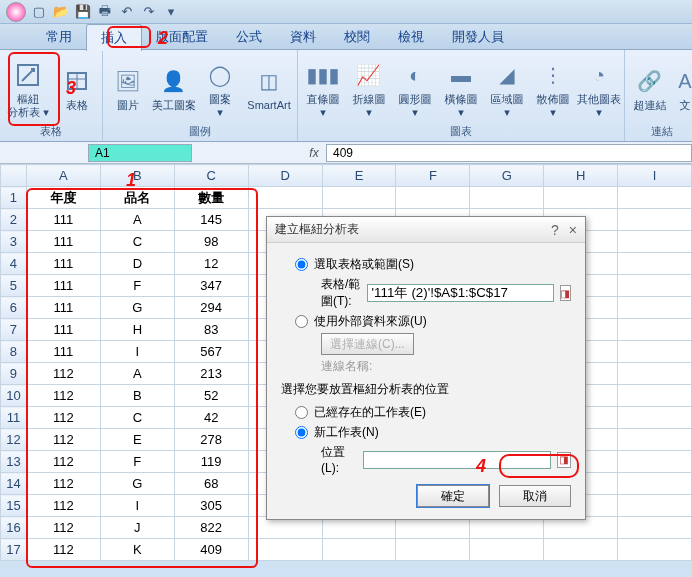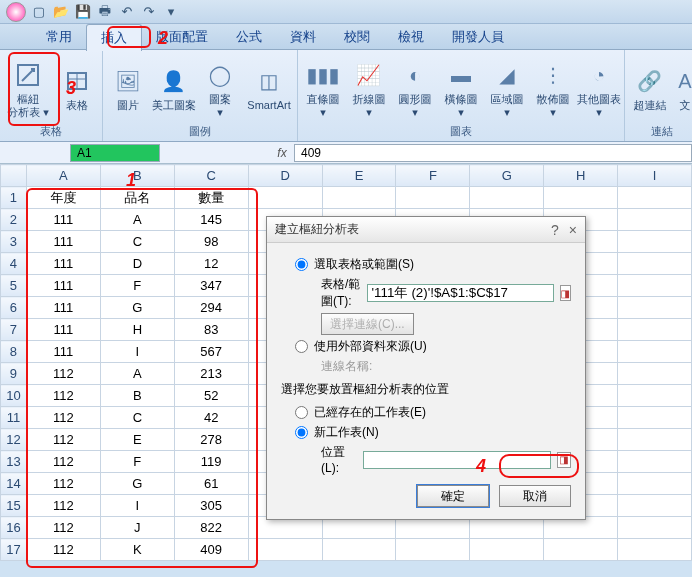--- a/index.html
+++ b/index.html
@@ -23,33 +23,33 @@
 .rgroup .items{display:flex;gap:4px;flex:1;align-items:center;}
 .rgroup .glabel{font-size:11px;color:#3b5a82;padding-bottom:1px;}
 .ritem{display:flex;flex-direction:column;align-items:center;gap:2px;width:42px;cursor:pointer;}
 .ritem .ico{width:32px;height:32px;display:flex;align-items:center;justify-content:center;font-size:20px;color:#5b7fa8;}
 .ritem .lbl{font-size:11px;color:#2b4a72;text-align:center;line-height:1.1;white-space:nowrap;}
 .ritem.big{width:48px;}
 .ritem .ico svg{width:24px;height:24px;}
 
 
 .fxrow{background:#eaf1fb;height:22px;display:flex;align-items:center;border-bottom:1px solid #a8becf;}
-.namebox{width:90px;background:#22c55e;border:1px solid #9ab;height:18px;margin-left:70px;padding:0 6px;font-size:12px;display:flex;align-items:center;}
+.namebox{width:104px;background:#5eead4;border:1px solid #9ab;height:18px;margin-left:88px;padding:0 6px;font-size:12px;display:flex;align-items:center;}
 .fxlabel{width:24px;text-align:center;font-style:italic;color:#555;margin-left:110px;}
 .fxval{background:#fff;flex:1;height:18px;border:1px solid #9ab;padding:0 6px;display:flex;align-items:center;}
 
 
 .gridwrap{position:relative;background:#fff;}
 table.grid{border-collapse:collapse;table-layout:fixed;}
 table.grid th,table.grid td{border:1px solid #c7d4e2;height:22px;font-size:13px;text-align:center;background:#fff;}
 table.grid th{background:linear-gradient(#f4f8fd,#dde9f7);color:#2b4a72;font-weight:normal;}
 table.grid th.rowh{width:26px;}
 table.grid th.colh{width:74px;}
 .sel-corner{background:linear-gradient(#f4f8fd,#dde9f7);}
-.data-hdr{font-weight:normal;}
+.data-hdr{font-weight:bold;}
 .data-area td{border:1px solid #000;}
 .data-area th.rowh{border-right:1px solid #c7d4e2;}
 
 
 .dialog{position:absolute;left:266px;top:216px;width:320px;background:#f2f2f2;border:1px solid #888;box-shadow:2px 2px 6px rgba(0,0,0,.3);font-size:12px;}
 .dialog .titlebar{background:linear-gradient(#fff,#e6e6e6);height:26px;display:flex;align-items:center;padding:0 8px;justify-content:space-between;border-bottom:1px solid #ccc;}
 .dialog .titlebar .t{color:#333;}
 .dialog .titlebar .ctrls{display:flex;gap:10px;color:#666;font-size:14px;}
 .dialog .body{padding:10px 14px 12px;}
 .dialog .sect{margin-bottom:6px;}
@@ -356,21 +356,21 @@
           <td style="border:1px solid #c7d4e2;"></td>
           <td style="border:1px solid #c7d4e2;"></td>
           <td style="border:1px solid #c7d4e2;"></td>
           <td style="border:1px solid #c7d4e2;"></td>
           <td style="border:1px solid #c7d4e2;"></td>
         </tr>
         <tr class="data-area">
           <th class="rowh">14</th>
           <td>112</td>
           <td>G</td>
-          <td>61</td>
+          <td>68</td>
           <td style="border:1px solid #c7d4e2;"></td>
           <td style="border:1px solid #c7d4e2;"></td>
           <td style="border:1px solid #c7d4e2;"></td>
           <td style="border:1px solid #c7d4e2;"></td>
           <td style="border:1px solid #c7d4e2;"></td>
           <td style="border:1px solid #c7d4e2;"></td>
         </tr>
         <tr class="data-area">
           <th class="rowh">15</th>
           <td>112</td>
@@ -422,26 +422,26 @@
   <div class="body">
     <div class="row">
         <input type="radio" checked="" style="">
         <span>選取表格或範圍(S)</span>
       </div>
     <div class="row" style="margin-left:40px;">
         <span>表格/範圍(T):</span>
       <input type="text" style="width: 200px;" value="'111年 (2)'!$A$1:$C$17">
       <span class="ref-ico">◨</span>
     </div>
-    <div class="row disabled" style="margin-left:40px;">
-        <button disabled="" style="width:auto;padding:0 8px;">選擇連線(C)...</button>
-      </div>
     <div class="row">
         <input type="radio" style="">
         <span>使用外部資料來源(U)</span>
+      </div>
+    <div class="row disabled" style="margin-left:40px;">
+        <button disabled="" style="width:auto;padding:0 8px;">選擇連線(C)...</button>
       </div>
     <div class="row disabled" style="margin-left:40px;">
         <span>連線名稱:</span>
       </div>
 
     <div class="sect" style="margin-top:6px;">選擇您要放置樞紐分析表的位置</div>
     <div class="row">
         <input type="radio" style="">
         <span>已經存在的工作表(E)</span>
       </div>

